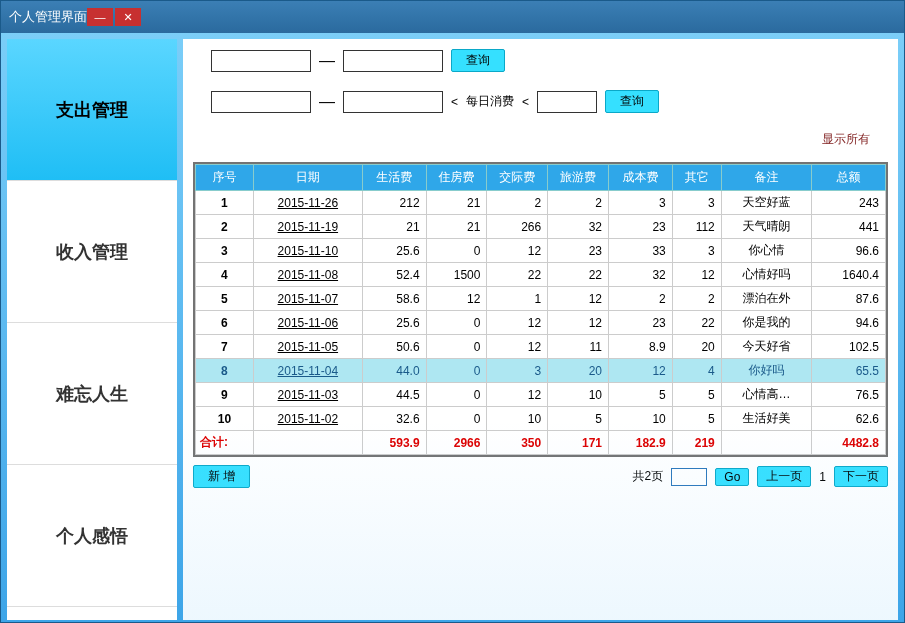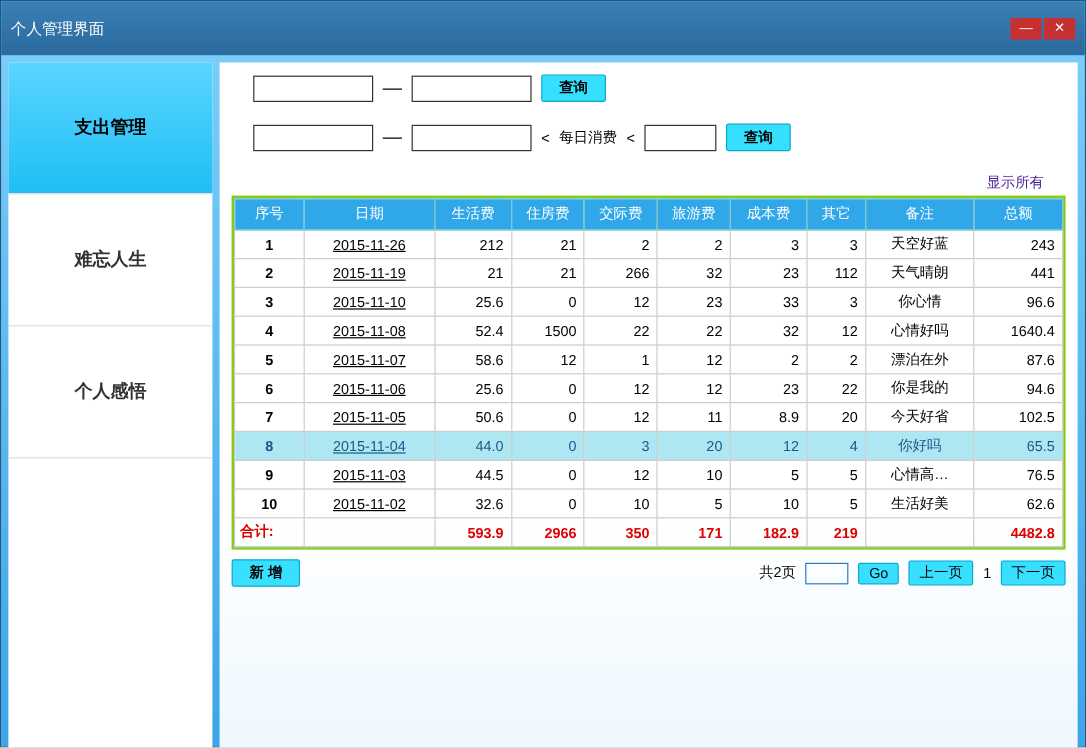--- a/index.html
+++ b/index.html
@@ -1,35 +1,35 @@
 <!DOCTYPE html>
 <html><head>
 <meta charset="utf-8">
 <style>
 * { box-sizing: border-box; margin: 0; padding: 0; }
 body { font-family: "Microsoft YaHei", Arial, sans-serif; font-size: 12px; background: #eee; }
 .window { width: 905px; height: 623px; background: linear-gradient(to bottom, #7ed0f9 0%, #3da5e8 100%); border: 1px solid #1a5a8a; position: relative; }
-.titlebar { height: 45px; background: linear-gradient(to bottom, #3b7fb5, #2a6a9e); color: #fff; display: flex; align-items: center; padding: 14px 8px; justify-content: space-between; font-size: 13px; }
+.titlebar { height: 32px; background: linear-gradient(to bottom, #3b7fb5, #2a6a9e); color: #fff; display: flex; align-items: center; padding: 14px 8px; font-size: 13px; }
 .titlebar .buttons { display: flex; gap: 2px; }
 .titlebar .btn { width: 26px; height: 18px; display: flex; align-items: center; justify-content: center; cursor: pointer; font-size: 11px; }
 .btn-min { background: #c73030; color: #fff; }
 .btn-close { background: #c73030; color: #fff; }
 .body { display: flex; height: calc(100% - 28px); padding: 6px; gap: 6px; }
 .sidebar { width: 170px; background: #fff; display: flex; flex-direction: column; }
-.sidebar .tab { height: 110px; display: flex; align-items: center; justify-content: center; font-size: 15px; font-weight: bold; color: #333; cursor: pointer; border-bottom: 1px solid #ddd; }
+.sidebar .tab { height: 142px; display: flex; align-items: center; justify-content: center; font-size: 18px; font-weight: bold; color: #333; cursor: pointer; border-bottom: 1px solid #ddd; }
 .sidebar .tab.active { background: linear-gradient(to bottom, #5ad6ff, #1fbef5); color: #000; }
 .main { flex: 1; background: #fff; position: relative; padding: 10px; display: flex; flex-direction: column; overflow: hidden; }
 .main::before { content: ""; position: absolute; bottom: 0; left: 0; right: 0; height: 200px; background: linear-gradient(to top, rgba(135,206,250,0.15), rgba(255,255,255,0)); pointer-events: none; }
 .search-row { display: flex; align-items: center; gap: 8px; margin-bottom: 18px; padding-left: 18px; }
 .search-row input[type="text"] { width: 100px; height: 22px; border: 1px solid #333; font-size: 12px; padding: 0 4px; }
 .dash { font-size: 16px; }
-.btn-action { background: #35e0ff; border: 1px solid #0aa8c8; padding: 2px 14px; font-size: 12px; cursor: pointer; border-radius: 2px; font-weight: bold; }
+.btn-action { background: #35e0ff; border: 1px solid #0aa8c8; padding: 2px 14px; font-size: 12px; cursor: pointer; border-radius: 2px; font-weight: normal; }
 .lt { font-size: 12px; }
-.show-all { color: #4c1d95; font-size: 12px; text-align: right; padding-right: 18px; margin-bottom: 2px; cursor: pointer; }
-.table-wrap { border: 2px solid #84cc16; margin: 0 0 4px 0; }
+.show-all { color: #7f1d1d; font-size: 12px; text-align: right; padding-right: 18px; margin-bottom: 2px; cursor: pointer; }
+.table-wrap { border: 2px solid #737373; margin: 12px 0 4px 0; }
 table { width: 100%; border-collapse: collapse; font-size: 12px; }
 th { background: #2fa7e9; color: #fff; font-weight: normal; padding: 4px 2px; border: 1px solid #8cc; text-align: center; }
 td { border: 1px solid #ccc; padding: 3px 6px; text-align: right; height: 24px; }
 td.seq { text-align: center; font-weight: bold; }
 td.date { text-align: center; text-decoration: underline; }
 td.remark { text-align: center; }
 tr.selected td { background: #aee7f2; color: #1a5a8a; }
 tr.total td { color: #d00; font-weight: bold; border-top: 1px solid #d00; }
 tr.total td.seq { text-align: left; padding-left: 4px; }
 .footer { display: flex; align-items: center; gap: 8px; padding: 4px 0; }
@@ -44,20 +44,21 @@
   <div class="titlebar">
     <span>个人管理界面</span>
     <div class="buttons">
       <div class="btn btn-min">—</div>
       <div class="btn btn-close">✕</div>
     </div>
   </div>
   <div class="body">
     <div class="sidebar" id="sidebar">
         <div class="tab active">支出管理</div>
+        <div class="tab">收入管理</div>
         <div class="tab">难忘人生</div>
         <div class="tab">个人感悟</div>
       </div>
     <div class="main">
       <div class="search-row">
         <input type="text" style="">
         <span class="dash">—</span>
         <input type="text" style="">
         <button class="btn-action">查询</button>
       </div>

